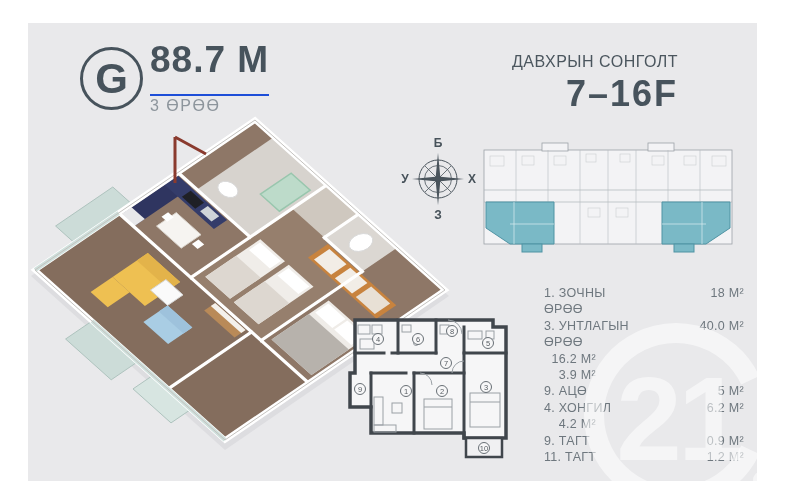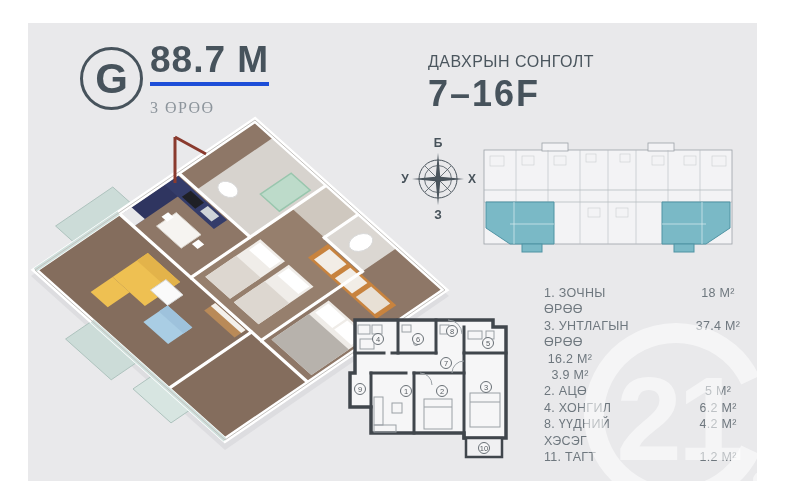--- a/index.html
+++ b/index.html
@@ -15,32 +15,32 @@
   
   .g-badge{
     position:absolute;left:52px;top:24px;width:57px;height:57px;
     border:3px solid #47535c;border-radius:50%;
     display:flex;align-items:center;justify-content:center;
     font-size:42px;font-weight:bold;color:#47535c;line-height:1;
   }
   .area-block{position:absolute;left:122px;top:18px;}
   .area-value{
     display:inline-block;font-size:37px;font-weight:800;color:#47535c;
-    letter-spacing:1px;border-bottom:4px solid #1d4ed8;padding-bottom:2px;line-height:1.05;
-  }
-  .rooms-label{font-size:16px;color:#8d959c;letter-spacing:1.5px;margin-top:13px;font-family:Liberation Serif, serif;}
+    letter-spacing:1px;border-bottom:2px solid #1d4ed8;padding-bottom:14px;line-height:1.05;
+  }
+  .rooms-label{font-size:16px;color:#8d959c;letter-spacing:1.5px;margin-top:1px;}
   
-  .floor-select{position:absolute;left:400px;top:30px;width:250px;text-align:left;}
+  .floor-select{position:absolute;left:400px;top:30px;width:250px;text-align:right;}
   .floor-label{font-size:16px;color:#4b565e;letter-spacing:.5px;}
   .floor-range{font-size:36px;font-weight:800;color:#47535c;letter-spacing:2px;margin-top:2px;}
   
   .room-list{position:absolute;left:516px;top:262px;width:200px;}
   .room-row{display:flex;font-size:12.5px;line-height:16.4px;color:#6e777e;letter-spacing:.3px;gap:44px;}
   .room-row .lbl{flex:1;}
-  .room-row .ar{width:52px;text-align:center;}
+  .room-row .ar{width:52px;text-align:right;}
   svg{display:block;}
   .wm{position:absolute;left:556px;top:310px;z-index:5;pointer-events:none;}
 </style>
 </head>
 <body>
 
 <div class="card">
 
   <div class="g-badge">
     <span>G</span>
@@ -252,39 +252,42 @@
     </g>
   </svg>
 
   <div class="room-list">
     <div class="room-row">
         <span class="lbl">1. ЗОЧНЫ ӨРӨӨ</span>
         <span class="ar">18 M²</span>
       </div>
     <div class="room-row">
         <span class="lbl">3. УНТЛАГЫН ӨРӨӨ</span>
-        <span class="ar">37.4 M²</span>
+        <span class="ar">40.0 M²</span>
       </div>
     <div class="room-row">
         <span class="ar">16.2 M²</span>
       </div>
     <div class="room-row">
         <span class="ar">3.9 M²</span>
       </div>
     <div class="room-row">
-        <span class="lbl">2. АЦӨ</span>
+        <span class="lbl">9. АЦӨ</span>
         <span class="ar">5 M²</span>
       </div>
     <div class="room-row">
         <span class="lbl">4. ХОНГИЛ</span>
         <span class="ar">6.2 M²</span>
       </div>
     <div class="room-row">
-        <span class="lbl">8. ҮҮДНИЙ ХЭСЭГ</span>
         <span class="ar">4.2 M²</span>
+      </div>
+    <div class="room-row">
+        <span class="lbl">9. ТАГТ</span>
+        <span class="ar">0.9 M²</span>
       </div>
     <div class="room-row">
         <span class="lbl">11. ТАГТ</span>
         <span class="ar">1.2 M²</span>
       </div>
   </div>
 
 </div>
 
 <svg class="wm" width="230" height="190" viewBox="0 0 230 190">

